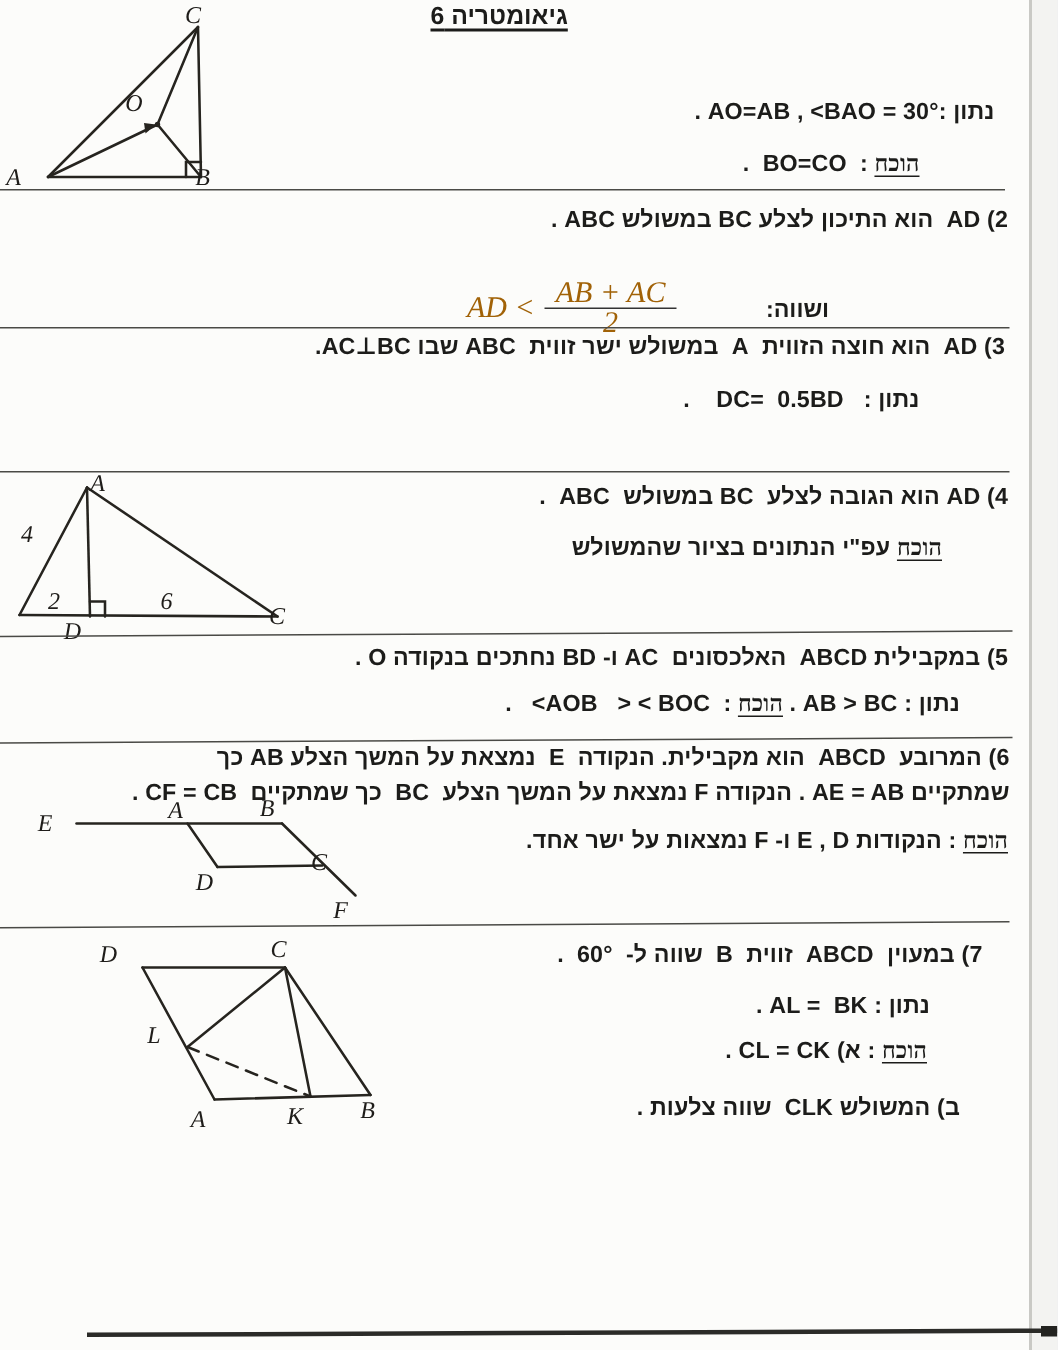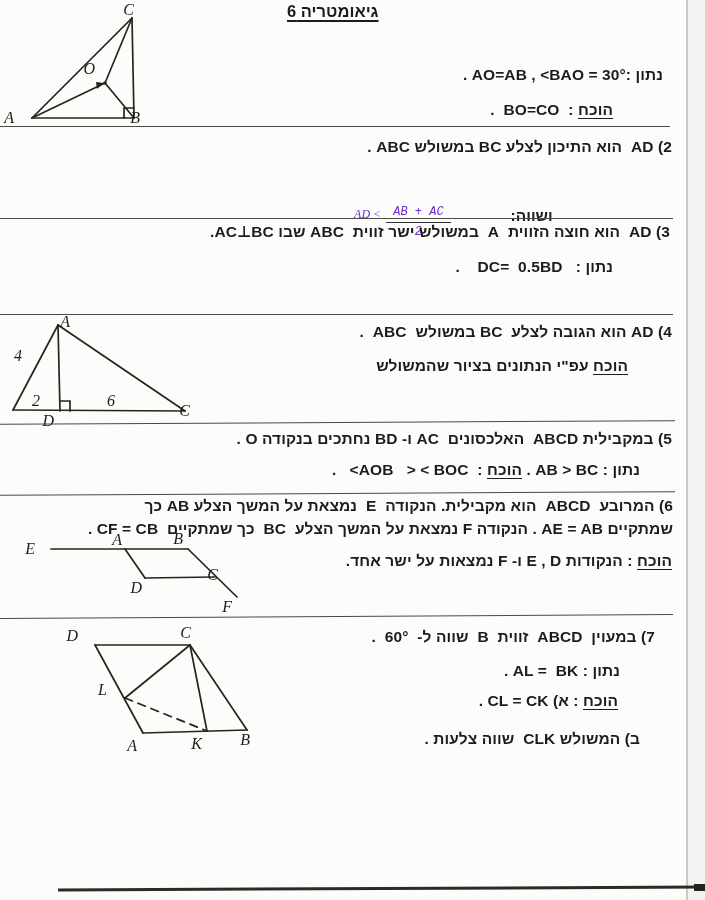--- a/index.html
+++ b/index.html
@@ -6,35 +6,35 @@
   #page{
     position:relative;width:705px;height:900px;margin:0 auto;
     background:#fcfcfa;overflow:hidden;
     font-family:"Liberation Sans","DejaVu Sans",sans-serif;
     color:#1c1c1a;direction:rtl;
   }
   .tline{
     position:absolute;white-space:pre;font-size:15.5px;font-weight:700;
     line-height:20px;letter-spacing:.1px;
   }
-  .u{text-decoration:underline;text-underline-offset:3px;text-decoration-thickness:1.4px;}
+  .u{text-decoration:underline;text-underline-offset:3px;text-decoration-thickness:1.4px;font-family:Liberation Serif, serif;}
   .title{
     position:absolute;top:2px;left:287px;font-size:16.5px;font-weight:700;
     text-decoration:underline;text-underline-offset:3px;text-decoration-thickness:1.6px;
     white-space:pre;
   }
   .sep{position:absolute;height:0;border-top:1.4px solid #4a4a46;}
   .mathrow{position:absolute;white-space:pre;font-weight:700;font-size:15.5px;}
   .mathrow .lbl{display:inline-block;vertical-align:middle;}
   .math{
     display:inline-block;vertical-align:middle;direction:ltr;
     font-family:"Liberation Serif","DejaVu Serif",serif;font-style:italic;
-    font-weight:400;font-size:12px;margin-right:58px;color:#6d28d9;
+    font-weight:400;font-size:20px;margin-right:58px;color:#a16207;
   }
-  .frac{display:inline-block;vertical-align:middle;text-align:center;margin:17px 2px 4px 2px;font-family:Liberation Mono, monospace;}
+  .frac{display:inline-block;vertical-align:middle;text-align:center;margin:0 2px 4px 2px;}
   .fnum{display:block;border-bottom:1.3px solid #333;padding:0 7px 1px 7px;line-height:18px;}
   .fden{display:block;line-height:18px;}
   svg{position:absolute;overflow:visible;}
   svg line,svg path,svg polyline{stroke:#26241f;stroke-width:1.7;fill:none;stroke-linecap:round;}
   svg text{
     font-family:"Liberation Serif","DejaVu Serif",serif;font-style:italic;
     font-size:16px;fill:#1f1d1a;stroke:none;
   }
   .scan-strip{position:absolute;top:0;right:0;width:18px;height:900px;background:#f3f3f1;}
   .scan-edge{position:absolute;top:0;left:686px;width:2px;height:900px;background:#c9c9c5;}

